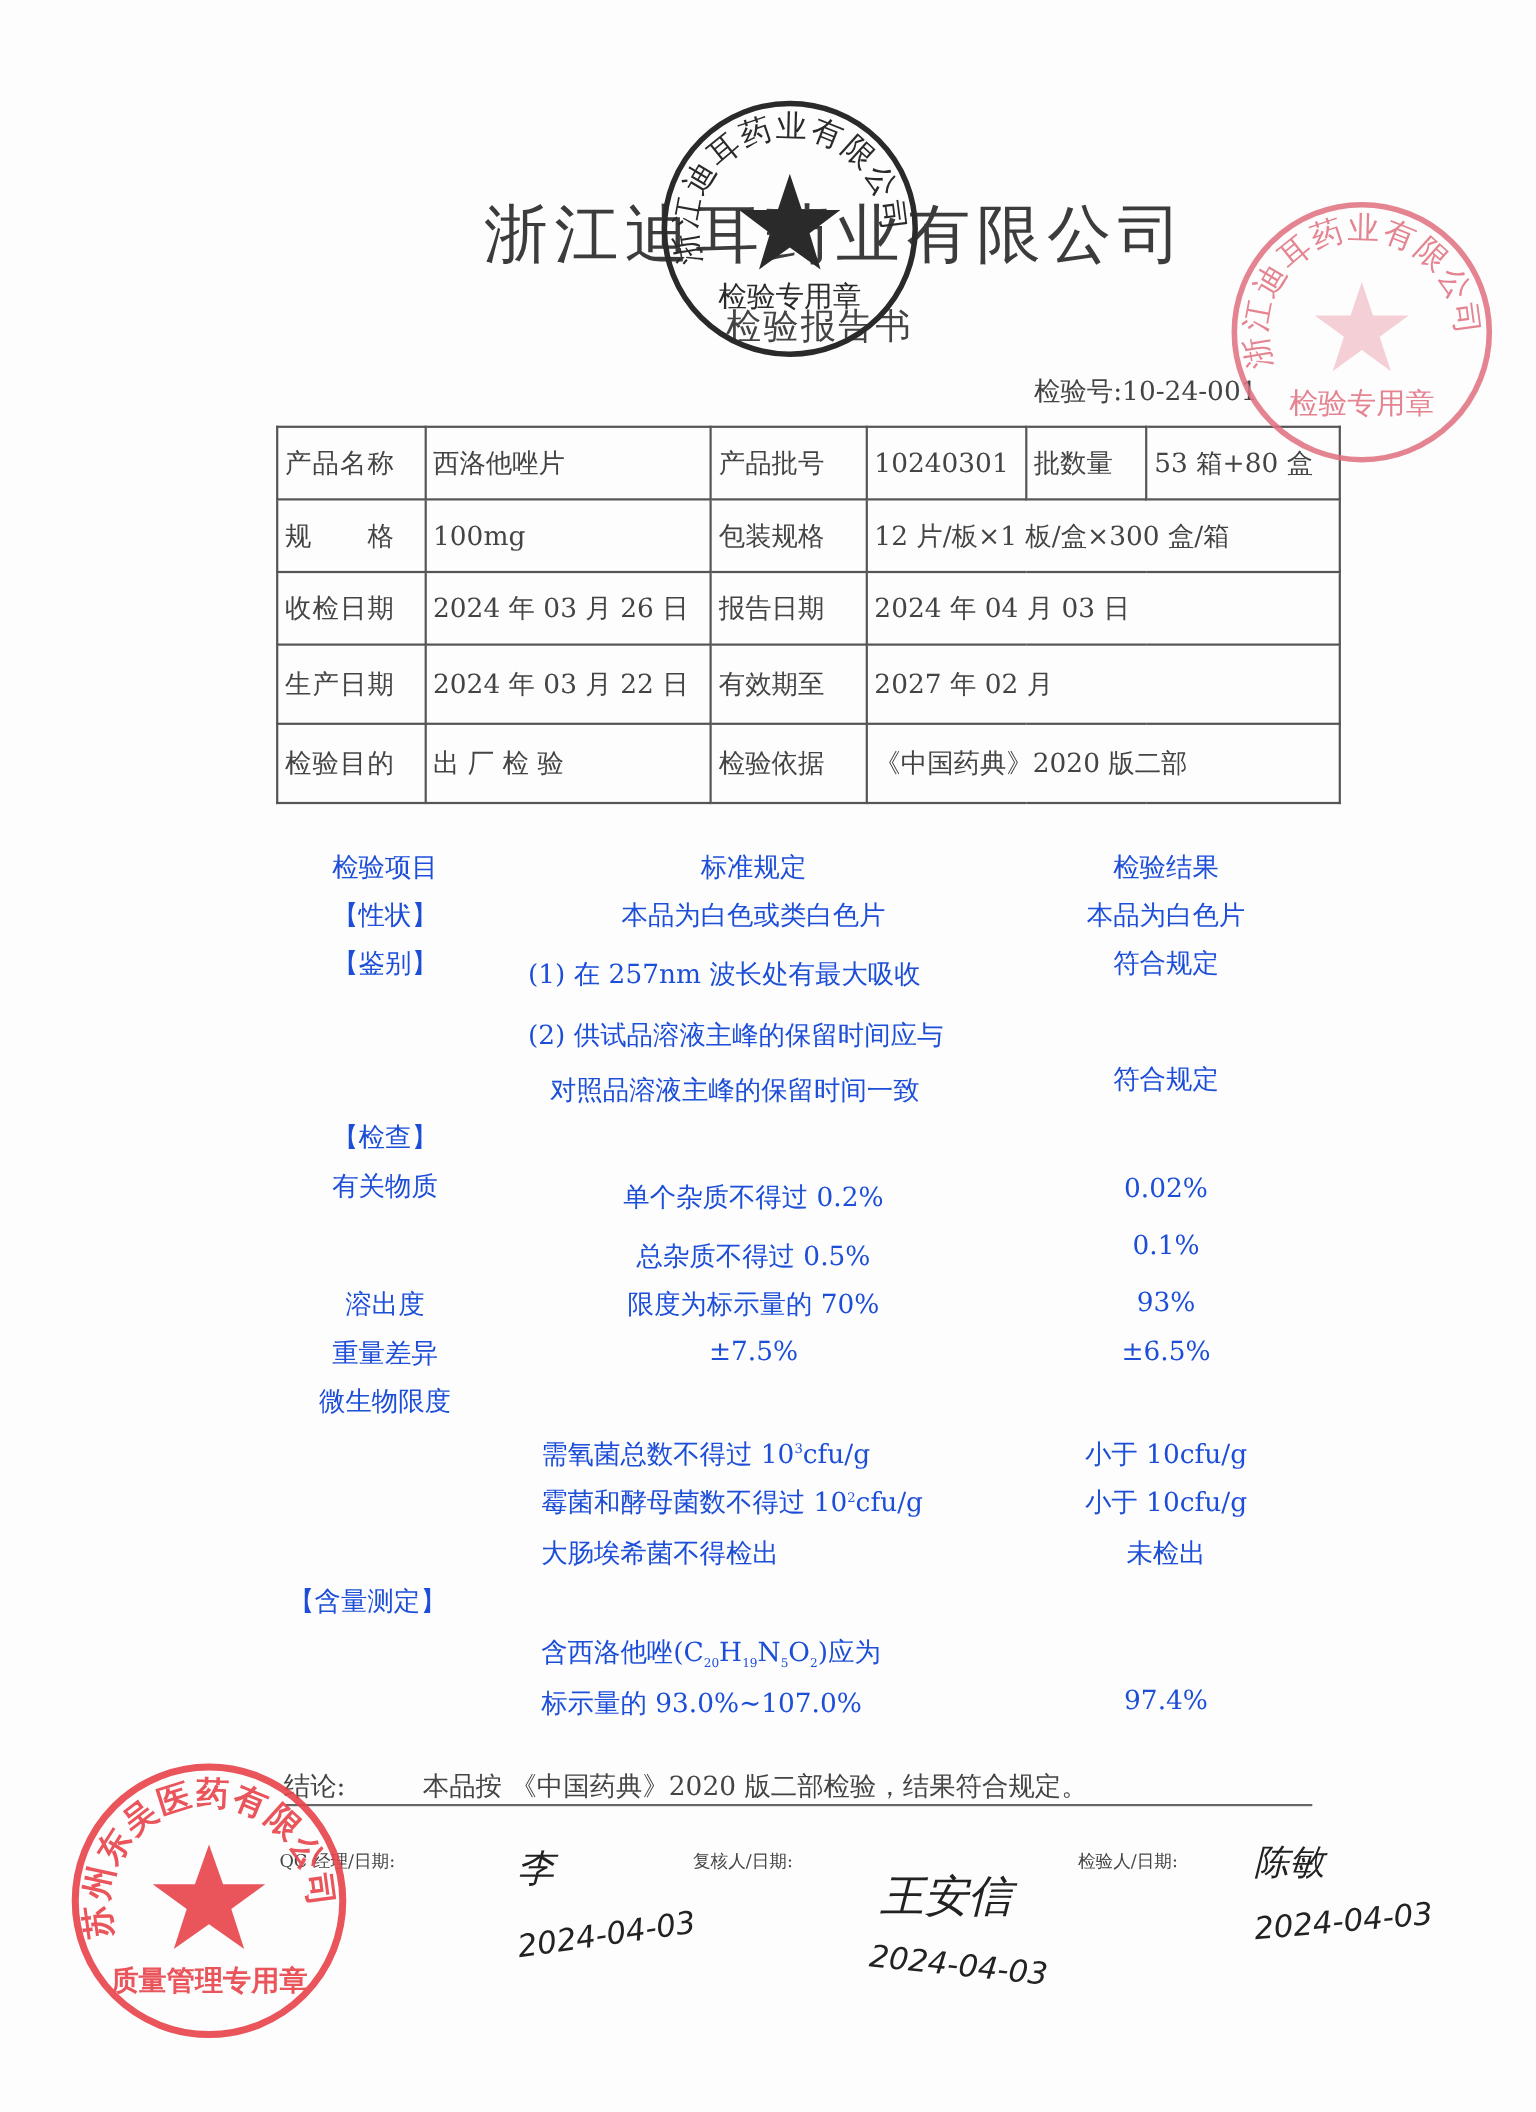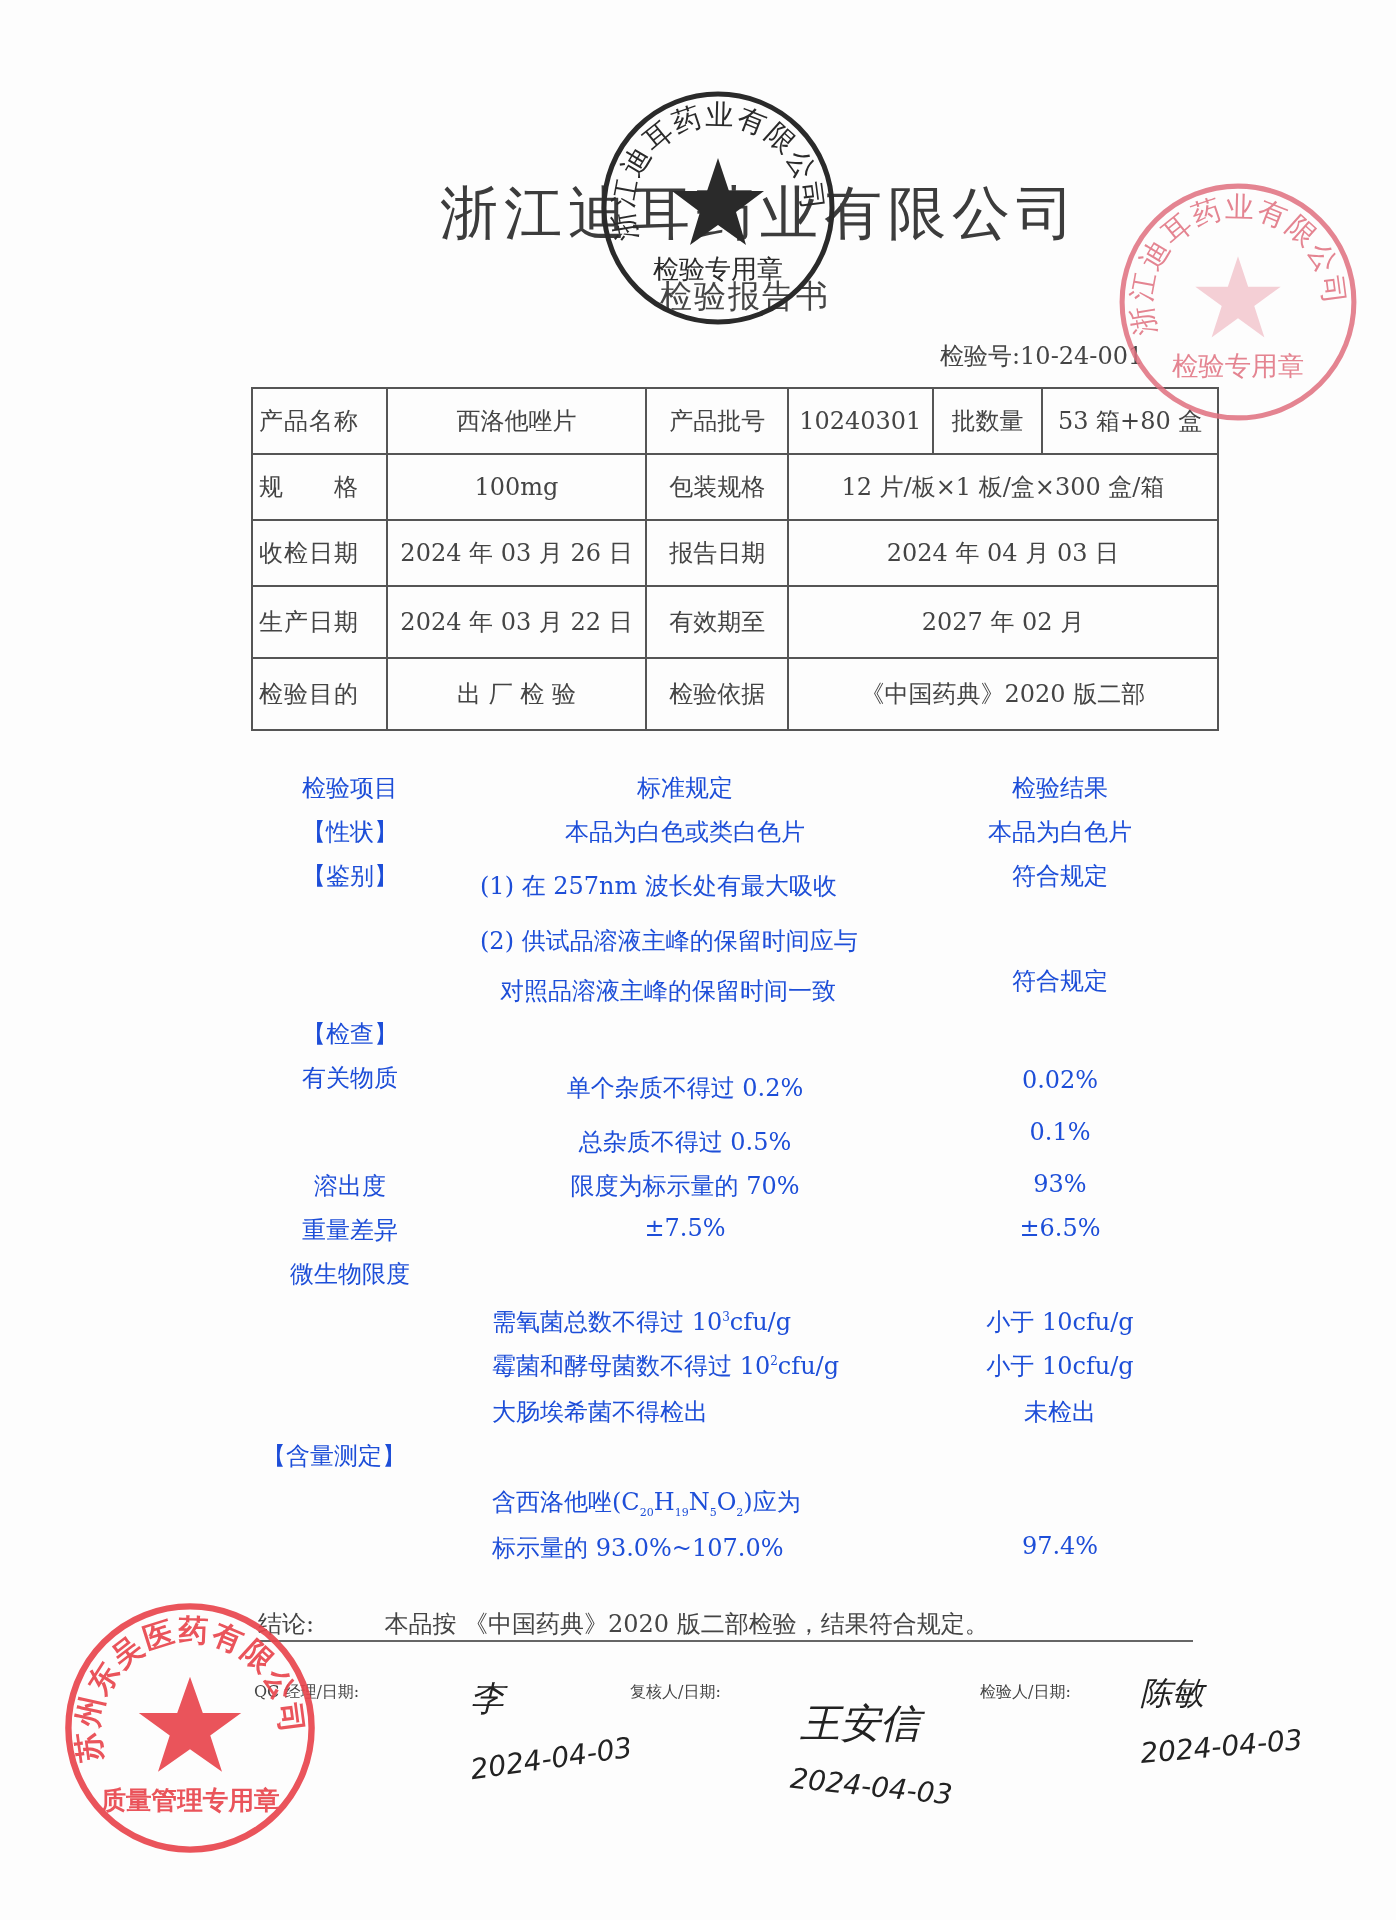--- a/index.html
+++ b/index.html
@@ -3,21 +3,21 @@
 <meta charset="utf-8">
 <style>
   html,body{margin:0;padding:0;}
   body{width:1396px;height:1920px;background:#fdfdfd;position:relative;overflow:hidden;
        font-family:"DejaVu Serif","Liberation Serif",serif;color:#3a3a3a;}
   .abs{position:absolute;}
   .title{left:440px;top:175px;font-size:58px;letter-spacing:6px;color:#3c3c3c;white-space:nowrap;font-weight:400;}
   .subtitle{left:660px;top:275px;font-size:32px;color:#444;letter-spacing:2px;white-space:nowrap;}
   .report-no{left:940px;top:340px;font-size:24px;color:#444;white-space:nowrap;}
   table.info{position:absolute;left:251px;top:387px;width:968px;border-collapse:collapse;font-size:24px;color:#444;}
-  table.info td{border:2px solid #555;height:64px;text-align:center;padding:0 6px;white-space:nowrap;}
+  table.info td{border:2px solid #555;height:64px;padding:0 6px;white-space:nowrap;}
   table.info tr.r4 td, table.info tr.r5 td{height:70px;}
   .lbl{text-align:left !important;letter-spacing:1px;}
   .row{position:absolute;font-size:24px;color:#1d4ed8;white-space:nowrap;}
   .c1{left:260px;width:180px;text-align:center;}
   .c2{left:440px;width:490px;text-align:center;}
   .c3{left:960px;width:200px;text-align:center;}
   .bracket{left:260px;width:180px;text-align:center;}
   sup{font-size:12px;}
   sub{font-size:11px;}
   .conclusion{left:258px;top:1608px;font-size:24px;color:#444;white-space:nowrap;}

